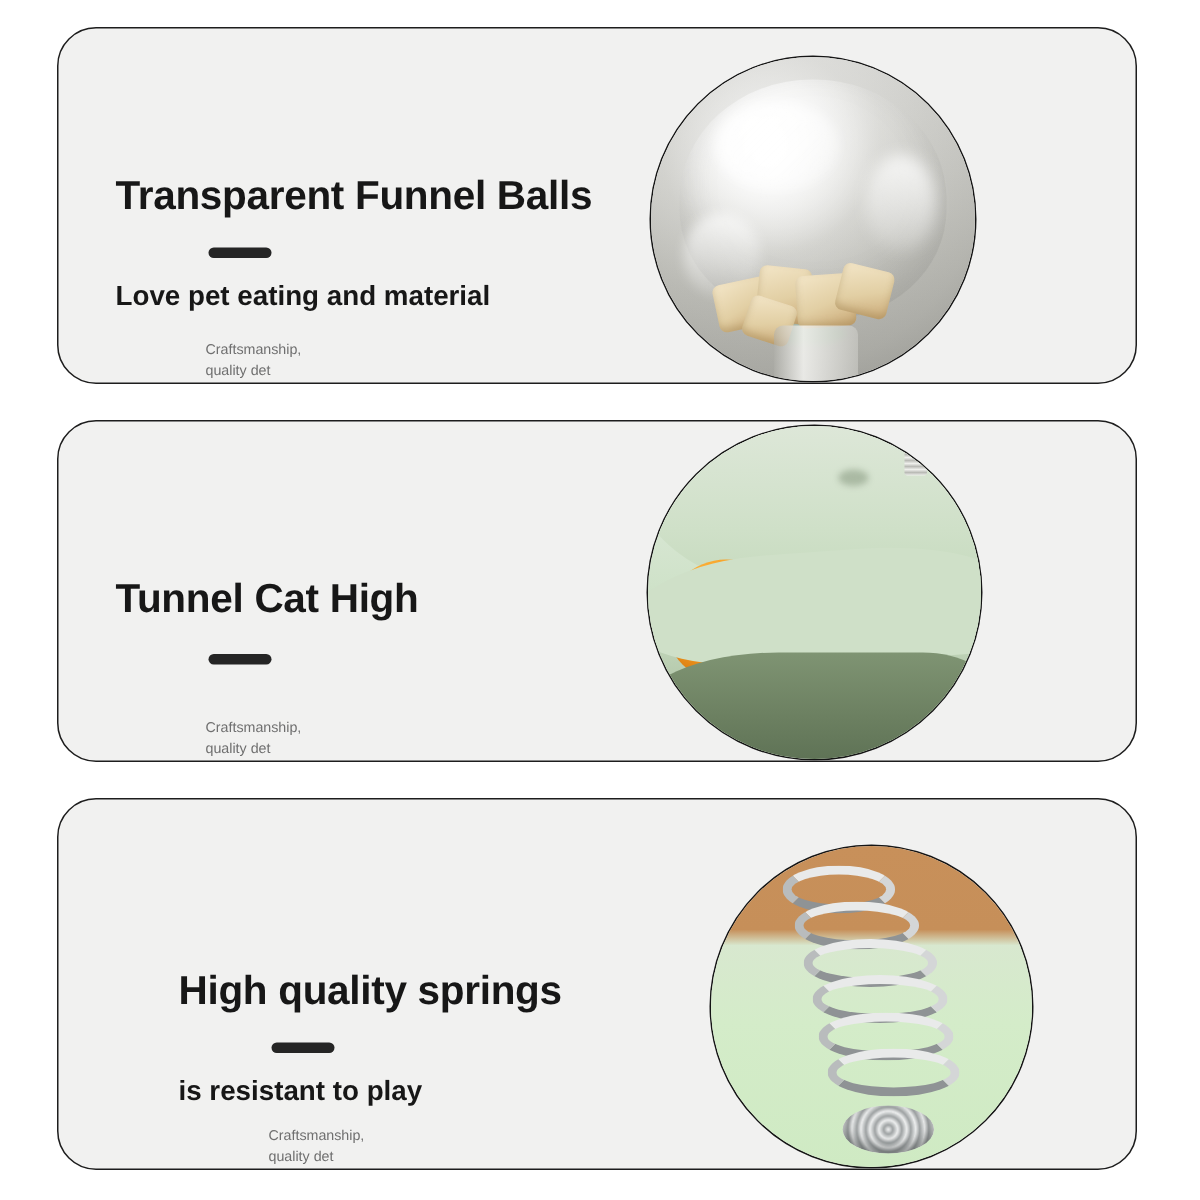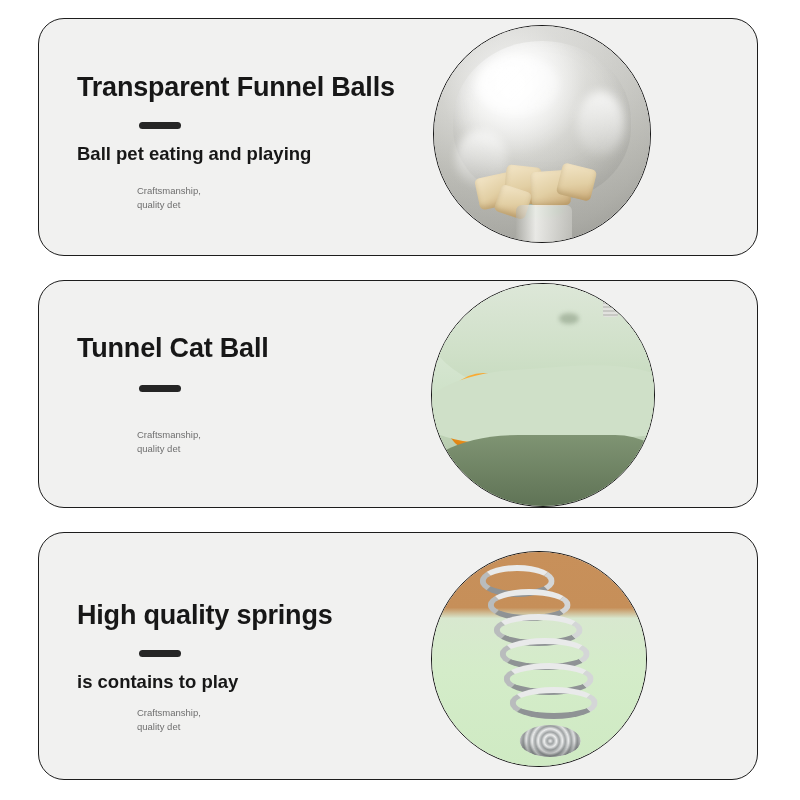--- a/index.html
+++ b/index.html
@@ -29,25 +29,25 @@
   .feature-card {
     position: relative;
     box-sizing: border-box;
     width: 720px;
     border: 1.6px solid #1d1d1d;
     border-radius: 26px;
     background: #f1f1f0;
     overflow: hidden;
     display: flex;
     flex-direction: row;
-    align-items: center;
+    align-items: flex-end;
   }
   .card-1 { height: 238px; }
   .card-2 { height: 228px; }
-  .card-3 { height: 248px; }
+  .card-3 { height: 248px; padding-left: 42px; }
 
   .card-text {
     position: relative;
     box-sizing: border-box;
     flex: 0 0 400px;
     padding: 0 0 0 38px;
     display: flex;
     flex-direction: column;
     justify-content: center;
   }
@@ -324,21 +324,21 @@
 </head>
 <body>
 
 <div class="board">
 
   <div class="feature-card card-1">
     <div class="card-text">
       <div class="card-title">Transparent Funnel Balls</div>
       <div class="title-rule"></div>
       <div class="card-lines">
-        <div class="card-line">Ball pet eating and playing</div>
+        <div class="card-line">Love pet eating and material</div>
       </div>
       <div class="card-caption">
         <div>Craftsmanship,</div>
         <div>quality det</div>
       </div>
     </div>
     <div class="card-media">
       <div class="photo-circle">
         <div class="photo-funnel">
           <div class="funnel-dome"></div>
@@ -352,21 +352,21 @@
           <div class="treat treat-4"></div>
           <div class="treat treat-5"></div>
           <div class="funnel-neck"></div>
         </div>
       </div>
     </div>
   </div>
 
   <div class="feature-card card-2">
     <div class="card-text">
-      <div class="card-title">Tunnel Cat Ball</div>
+      <div class="card-title">Tunnel Cat High</div>
       <div class="title-rule"></div>
       <div class="card-caption">
         <div>Craftsmanship,</div>
         <div>quality det</div>
       </div>
     </div>
     <div class="card-media">
       <div class="photo-circle">
         <div class="photo-tunnel">
           <div class="tunnel-upper"></div>
@@ -380,21 +380,21 @@
         </div>
       </div>
     </div>
   </div>
 
   <div class="feature-card card-3">
     <div class="card-text">
       <div class="card-title">High quality springs</div>
       <div class="title-rule"></div>
       <div class="card-lines">
-        <div class="card-line">is contains to play</div>
+        <div class="card-line">is resistant to play</div>
       </div>
       <div class="card-caption">
         <div>Craftsmanship,</div>
         <div>quality det</div>
       </div>
     </div>
     <div class="card-media">
       <div class="photo-circle">
         <div class="photo-spring">
           <div class="spring-coils">

